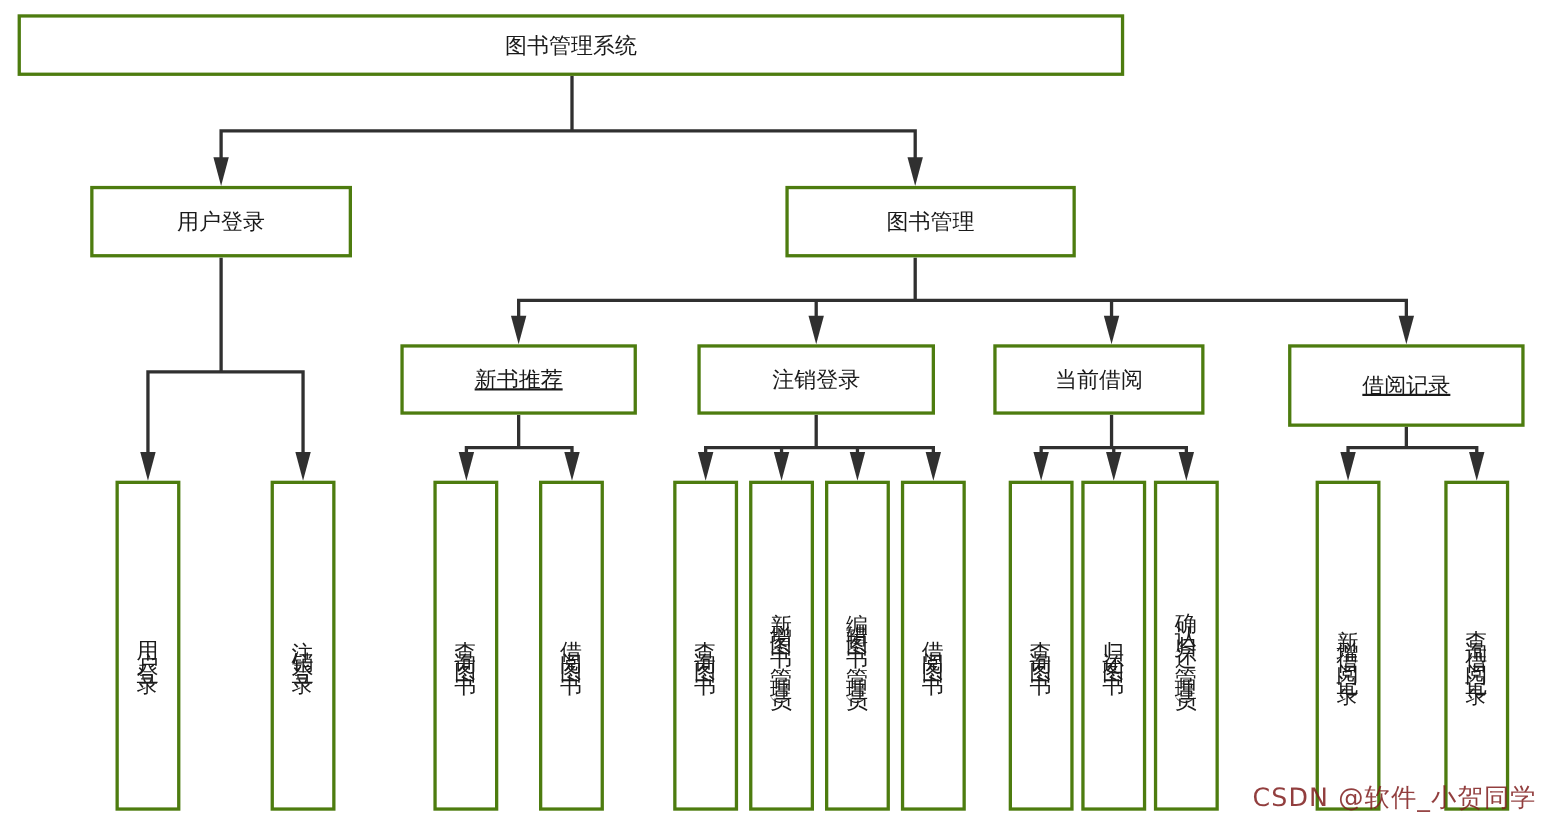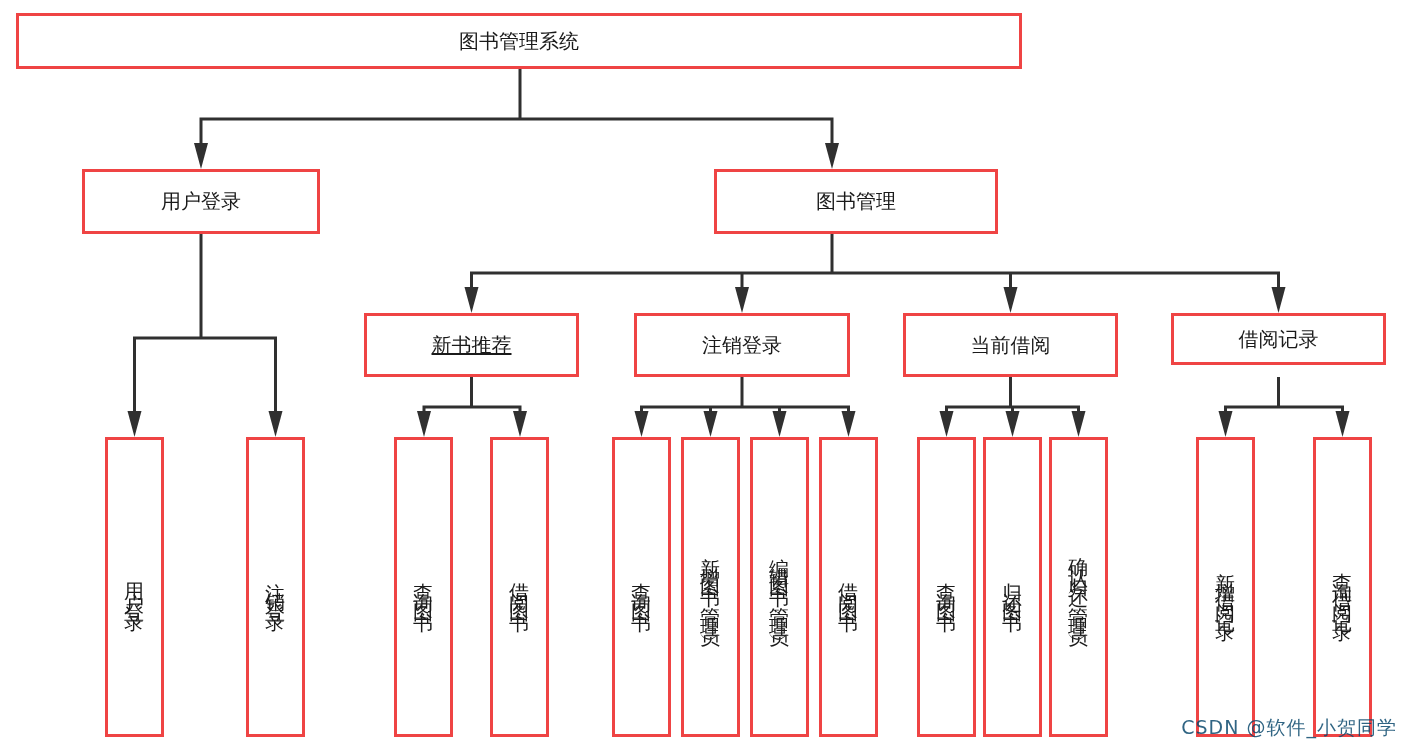--- a/index.html
+++ b/index.html
@@ -8,42 +8,42 @@
     width:1405px;height:747px;
     background:#ffffff;
     font-family:"DejaVu Sans","Liberation Sans",sans-serif;
     color:#1a1a1a;
     overflow:hidden;
   }
   .connectors{position:absolute;left:0;top:0;}
   .box{
     position:absolute;
     box-sizing:border-box;
-    border:3px solid #ef4444;
+    border:3px solid #4d7c0f;
     background:#ffffff;
     display:flex;
     align-items:center;
     justify-content:center;
     font-size:20px;
     text-align:center;
   }
   .vtext{
     writing-mode:vertical-rl;
     text-orientation:mixed;
     letter-spacing:10px;
     line-height:1;
     font-size:20px;
     white-space:nowrap;
   }
   .watermark{
     position:absolute;
     right:8px;
     bottom:6px;
-    font-size:19px;
-    color:#0c4a6e;
+    font-size:23px;
+    color:#7f1d1d;
     opacity:0.85;
     letter-spacing:1px;
     z-index:5;
     pointer-events:none;
   }
 </style>
 </head>
 <body>
 
 <div class="canvas">
@@ -118,34 +118,34 @@
     <polygon fill="#303030" points="1335.5,411 1349.5,411 1342.5,437"></polygon>
   </svg>
 
   <div class="box" style="left:16px;top:13px;width:1006px;height:56px;">
     <span>图书管理系统</span>
   </div>
 
   <div class="box" style="left:82px;top:169px;width:238px;height:65px;">
     <span>用户登录</span>
   </div>
-  <div class="box" style="left:714px;top:169px;width:284px;height:65px;align-items:center;">
+  <div class="box" style="left:714px;top:169px;width:264px;height:65px;align-items:center;">
     <span>图书管理</span>
   </div>
 
   <div class="box" style="left:364px;top:313px;width:215px;height:64px;text-decoration:underline;">
     <span>新书推荐</span>
   </div>
   <div class="box" style="left:634px;top:313px;width:216px;height:64px;">
     <span>注销登录</span>
   </div>
-  <div class="box" style="left:903px;top:313px;width:215px;height:64px;">
+  <div class="box" style="left:903px;top:313px;width:192px;height:64px;">
     <span>当前借阅</span>
   </div>
-  <div class="box" style="left:1171px;top:313px;width:215px;height:52px;">
+  <div class="box" style="left:1171px;top:313px;width:215px;height:75px;text-decoration:underline;">
     <span>借阅记录</span>
   </div>
 
   <div class="box" style="left:105px;top:437px;width:59px;height:300px;">
     <span class="vtext">用户登录</span>
   </div>
   <div class="box" style="left:246px;top:437px;width:59px;height:300px;">
     <span class="vtext">注销登录</span>
   </div>
 

